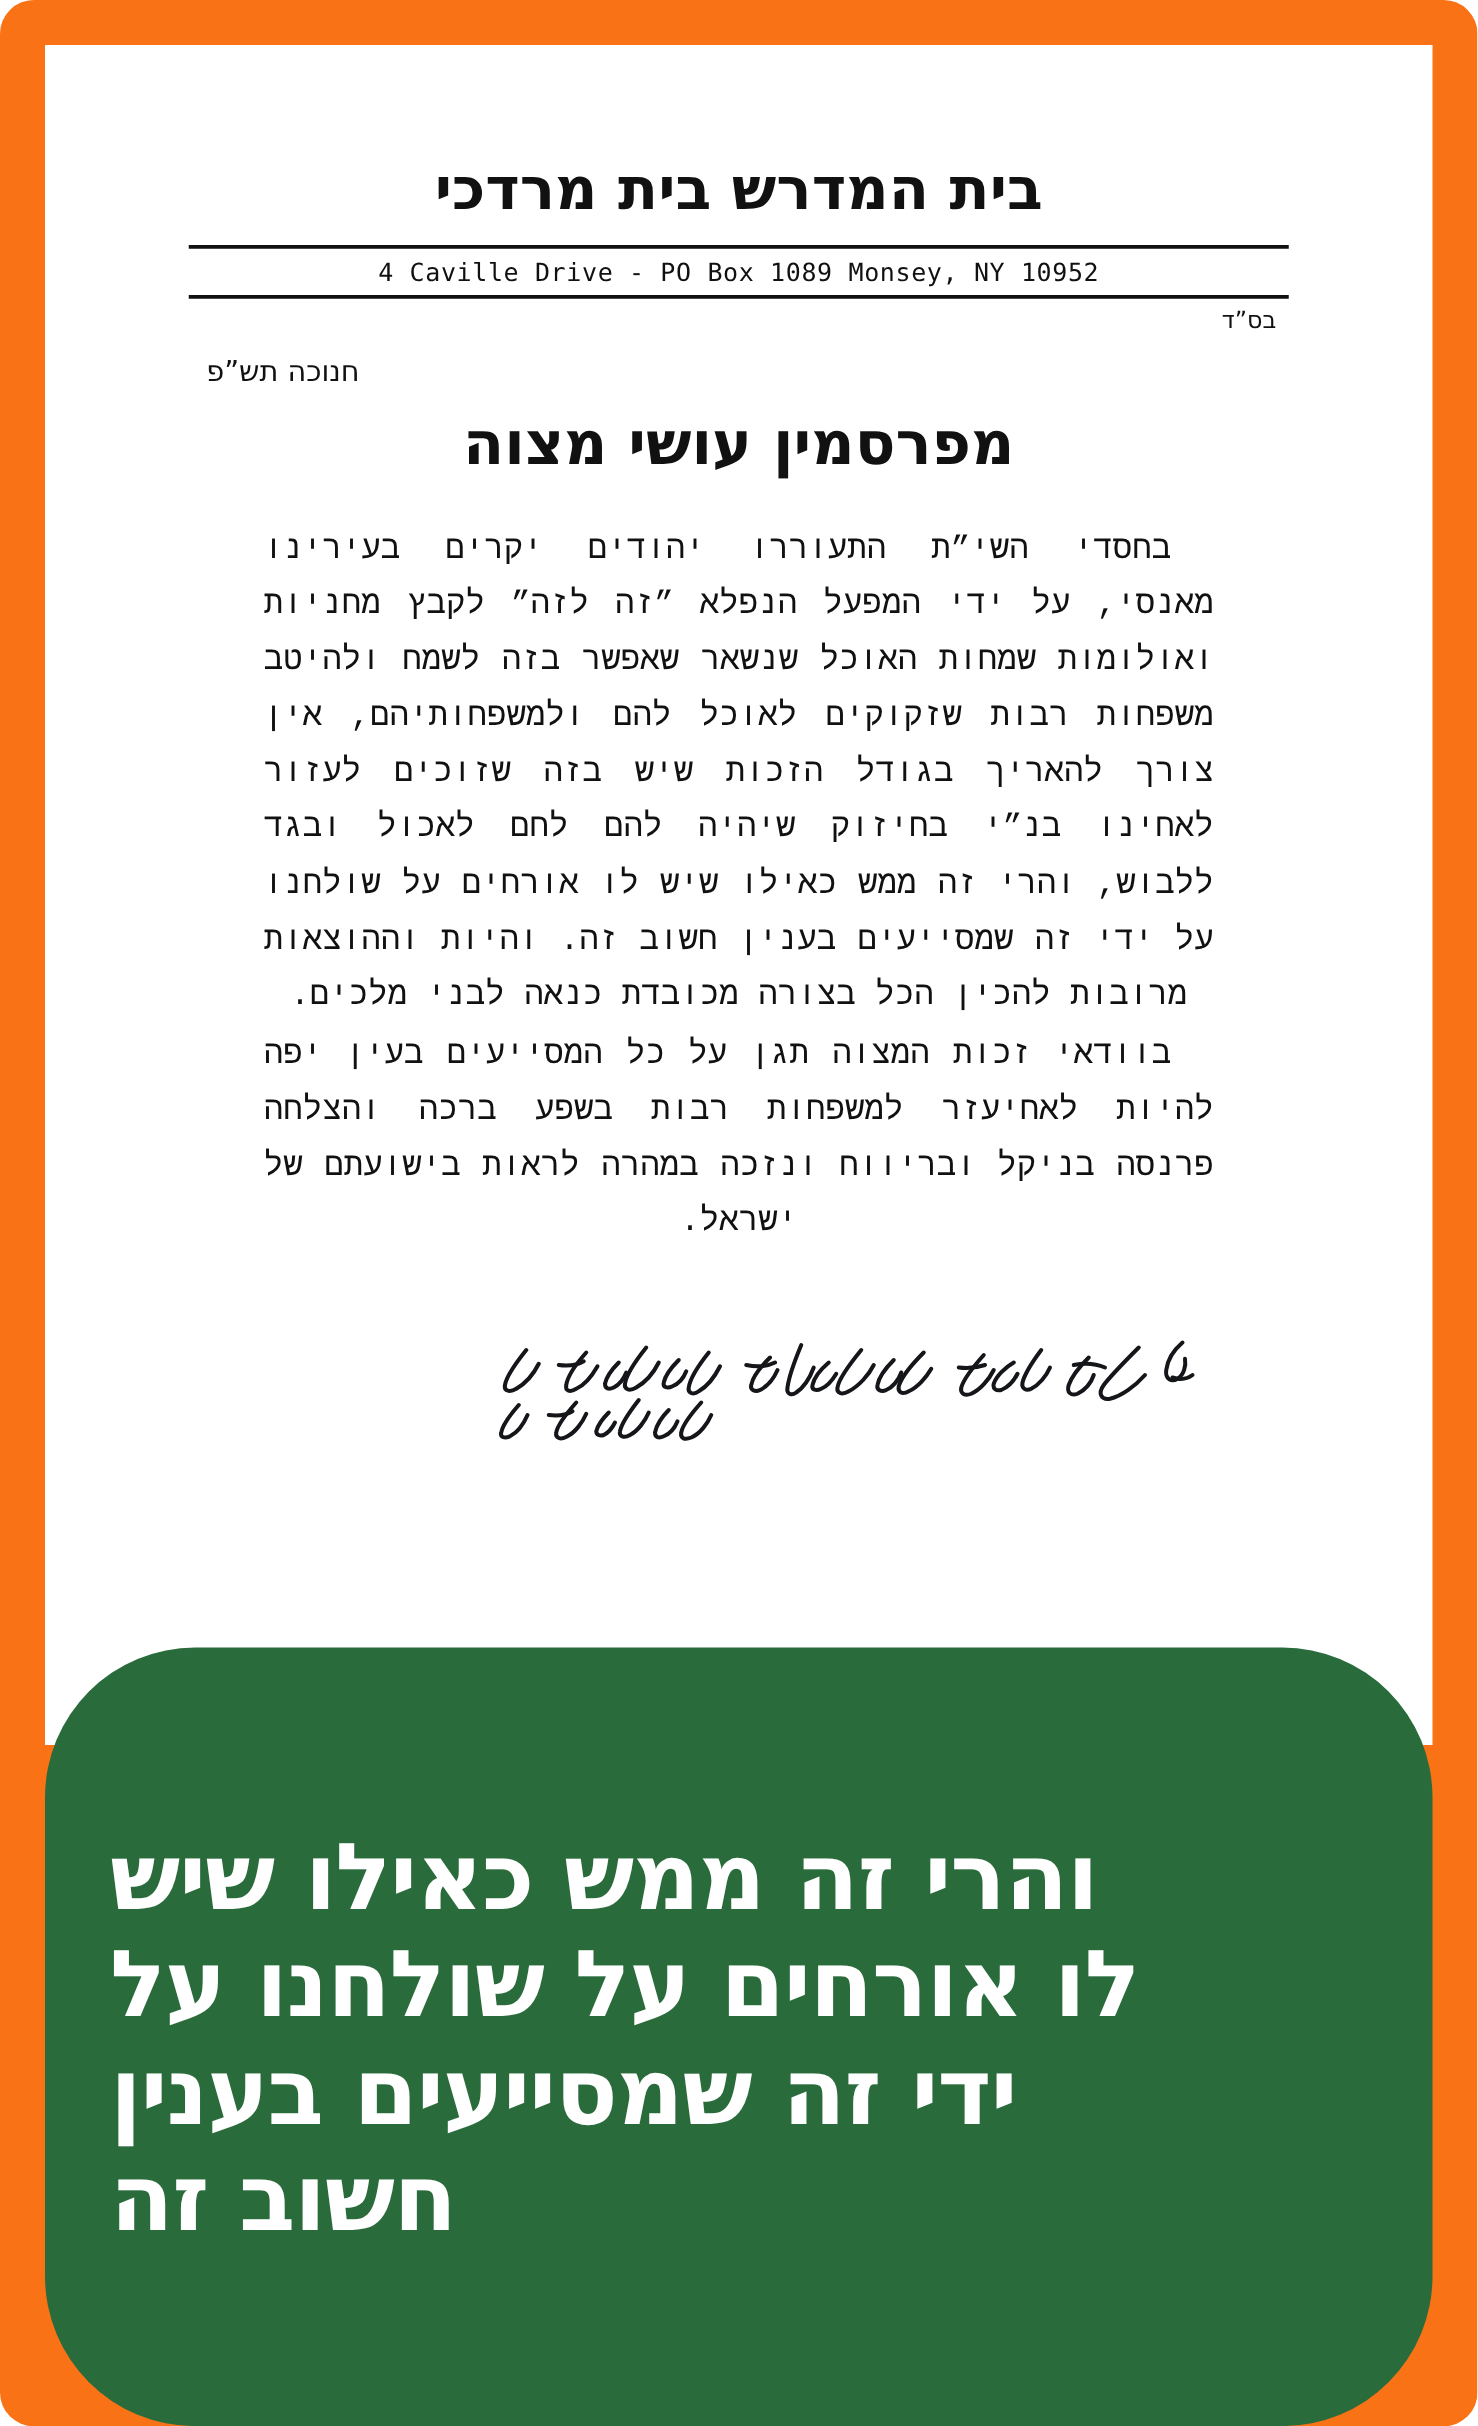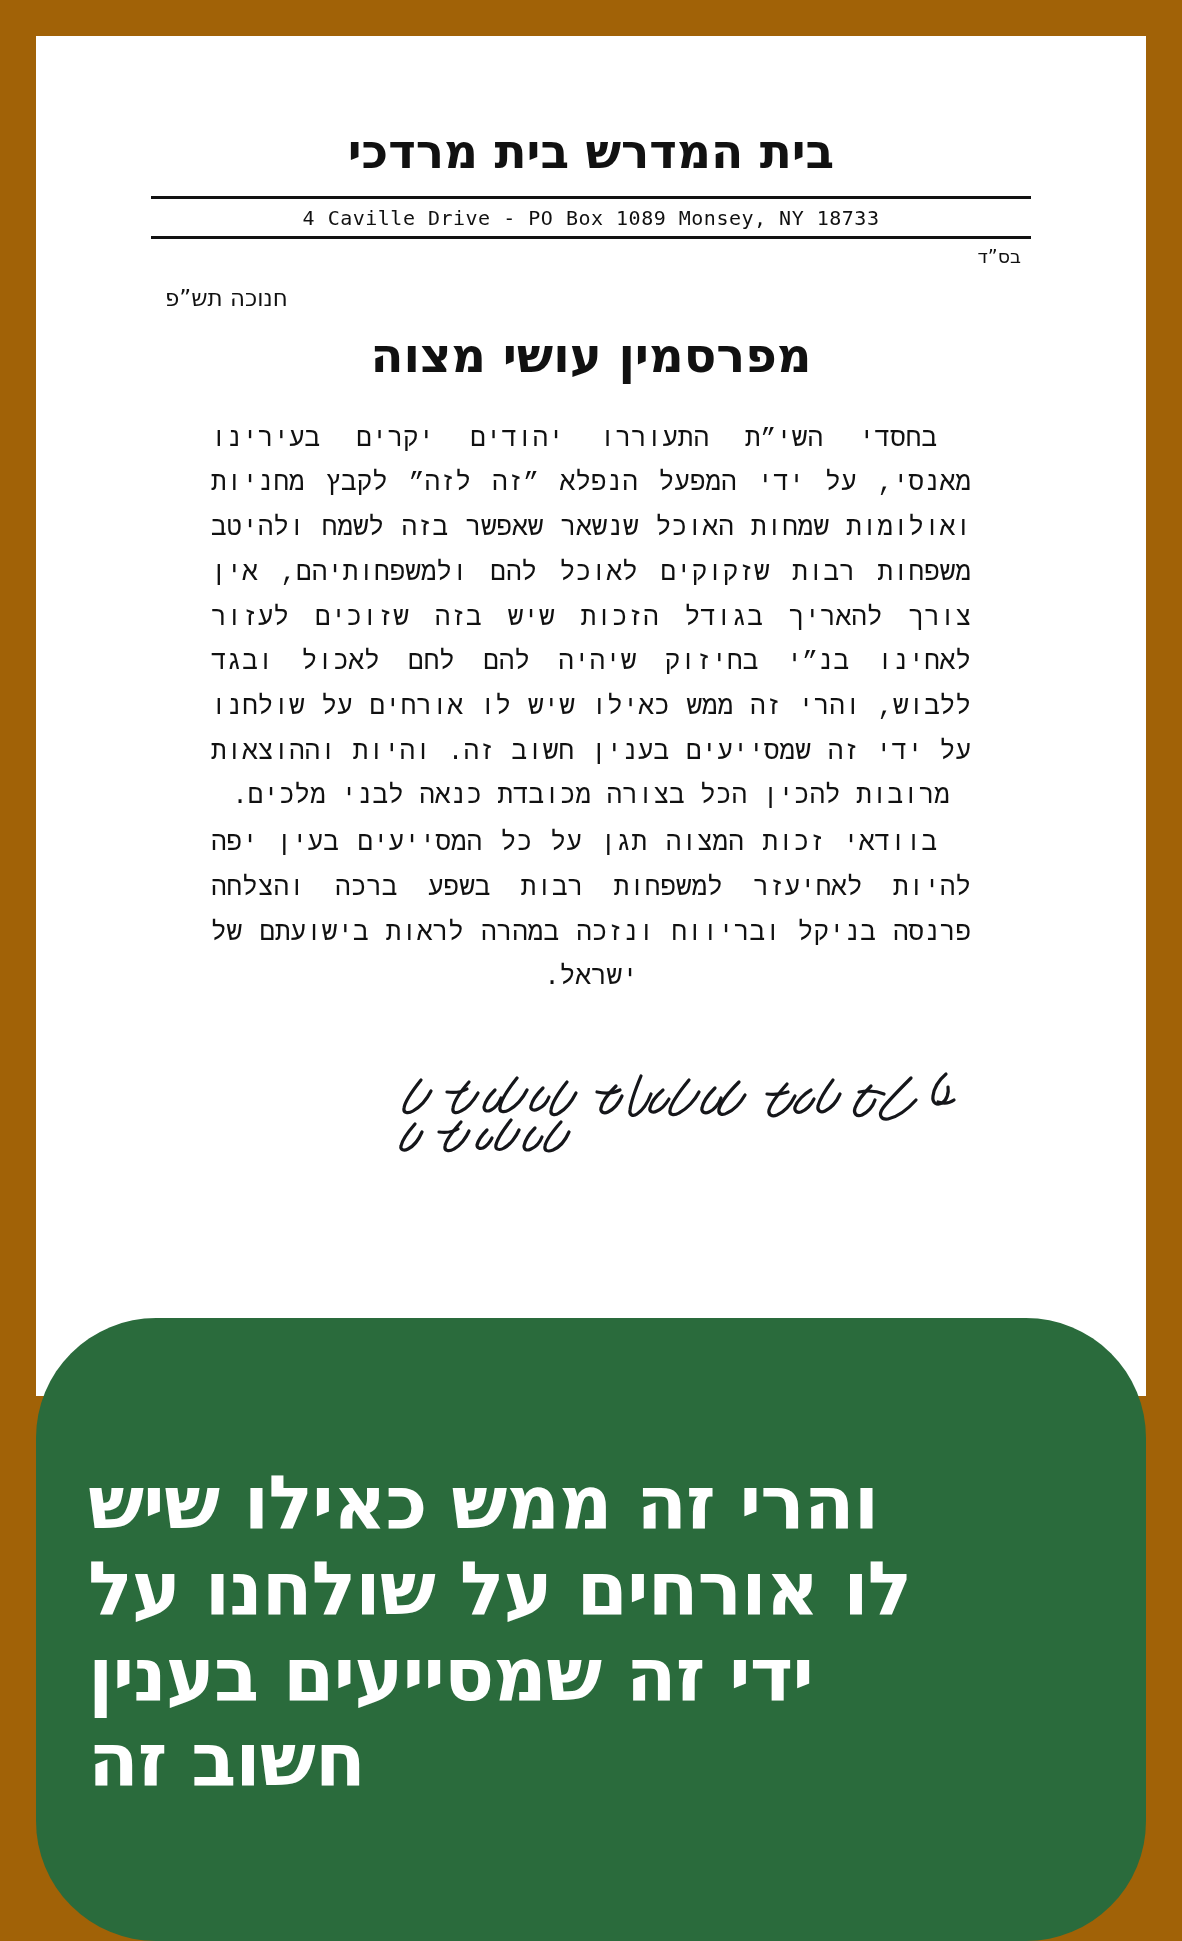--- a/index.html
+++ b/index.html
@@ -11,23 +11,24 @@
     width: 1182px;
     height: 1941px;
     font-family: "Liberation Sans", sans-serif;
     overflow: hidden;
   }
 
   .poster {
     position: relative;
     width: 1182px;
     height: 1941px;
-    background: #a16207;
+    background: #f97316;
     box-sizing: border-box;
     overflow: hidden;
+    border-radius: 27px;
   }
 
   
   .letter-sheet {
     position: absolute;
     left: 36px;
     top: 36px;
     width: 1110px;
     height: 1360px;
     background: #ffffff;
@@ -173,21 +174,21 @@
 
 <div class="poster">
 
   <div class="letter-sheet">
 
     <div class="letterhead">
       <div class="org-title">בית המדרש בית מרדכי</div>
 
       <div class="rule-wrap">
         <div class="rule-top"></div>
-        <div class="address">4 Caville Drive - PO Box 1089 Monsey, NY 18733</div>
+        <div class="address">4 Caville Drive - PO Box 1089 Monsey, NY 10952</div>
         <div class="rule-bottom"></div>
       </div>
     </div>
 
     <div class="meta-row">
       <div class="bsd">בס”ד</div>
       <div class="date-left">חנוכה תש”פ</div>
     </div>
 
     <div class="doc-title">מפרסמין עושי מצוה</div>

